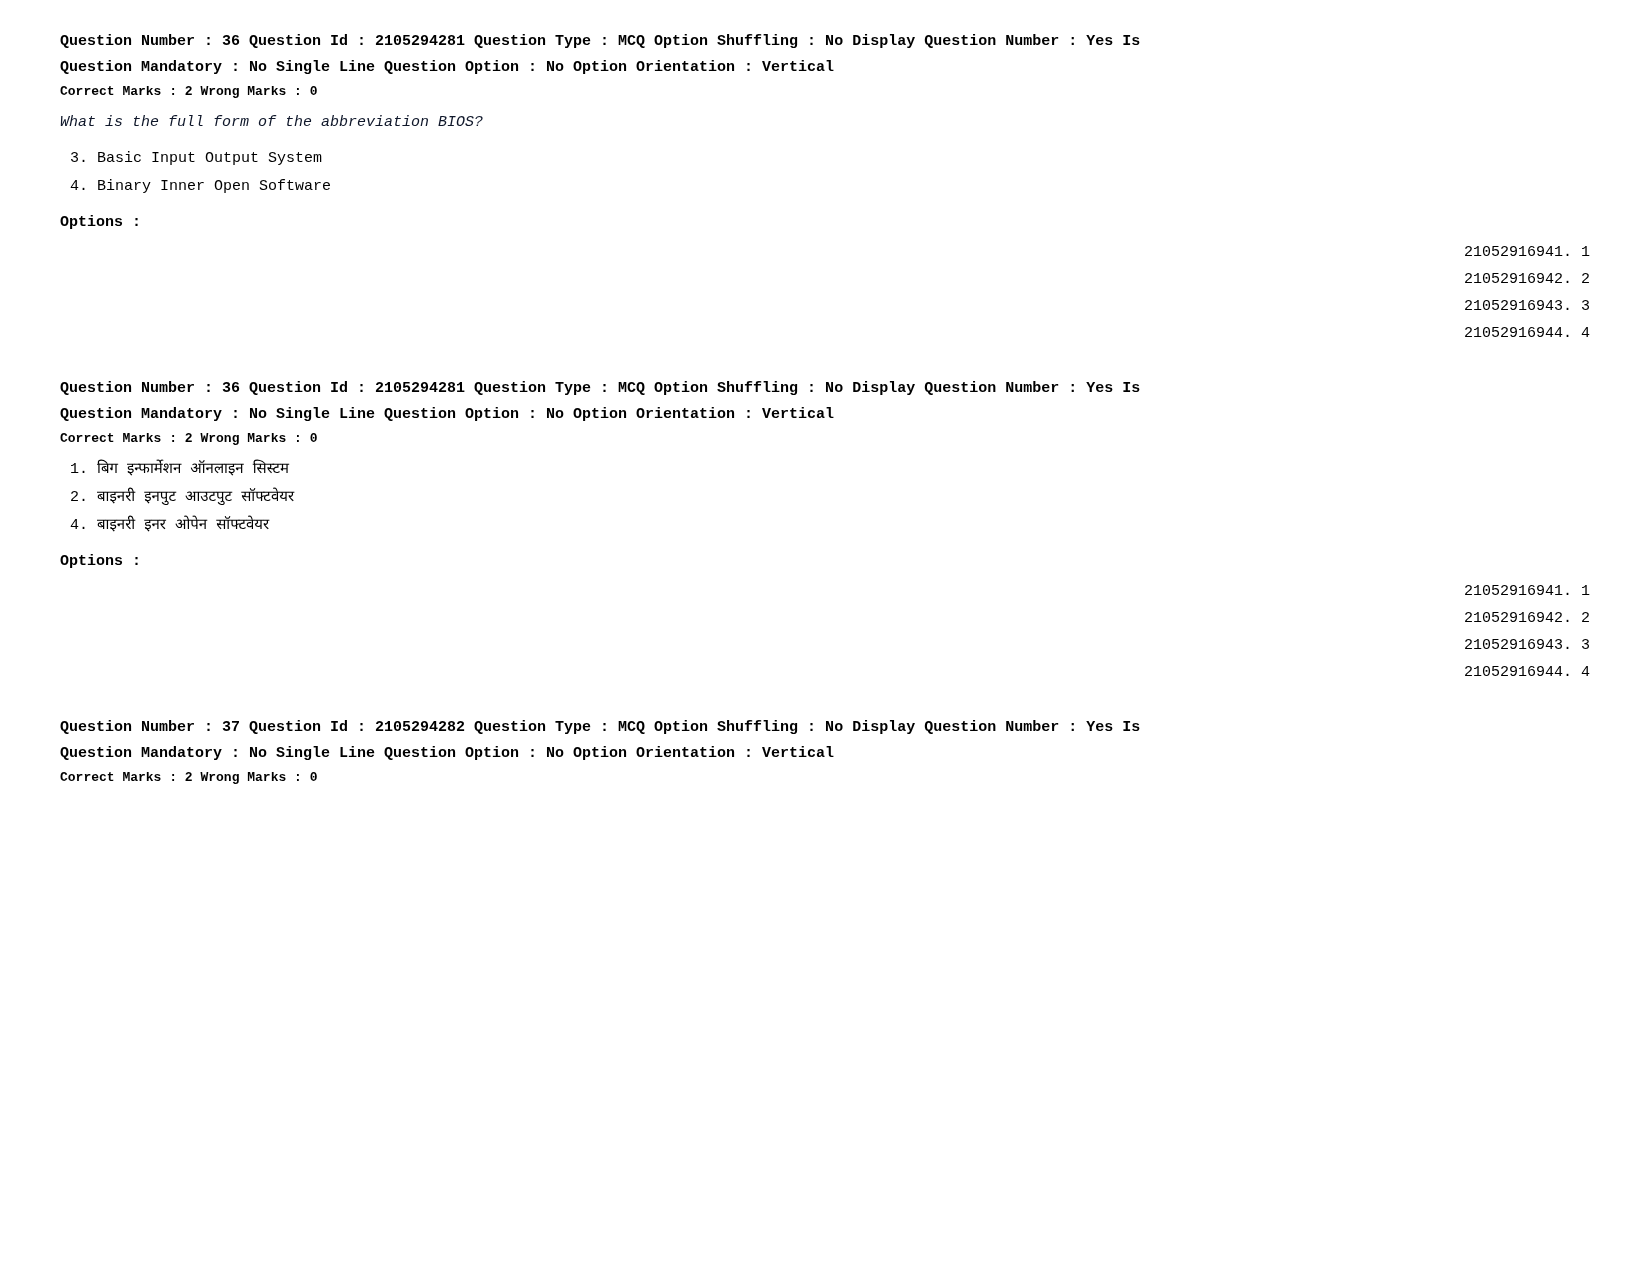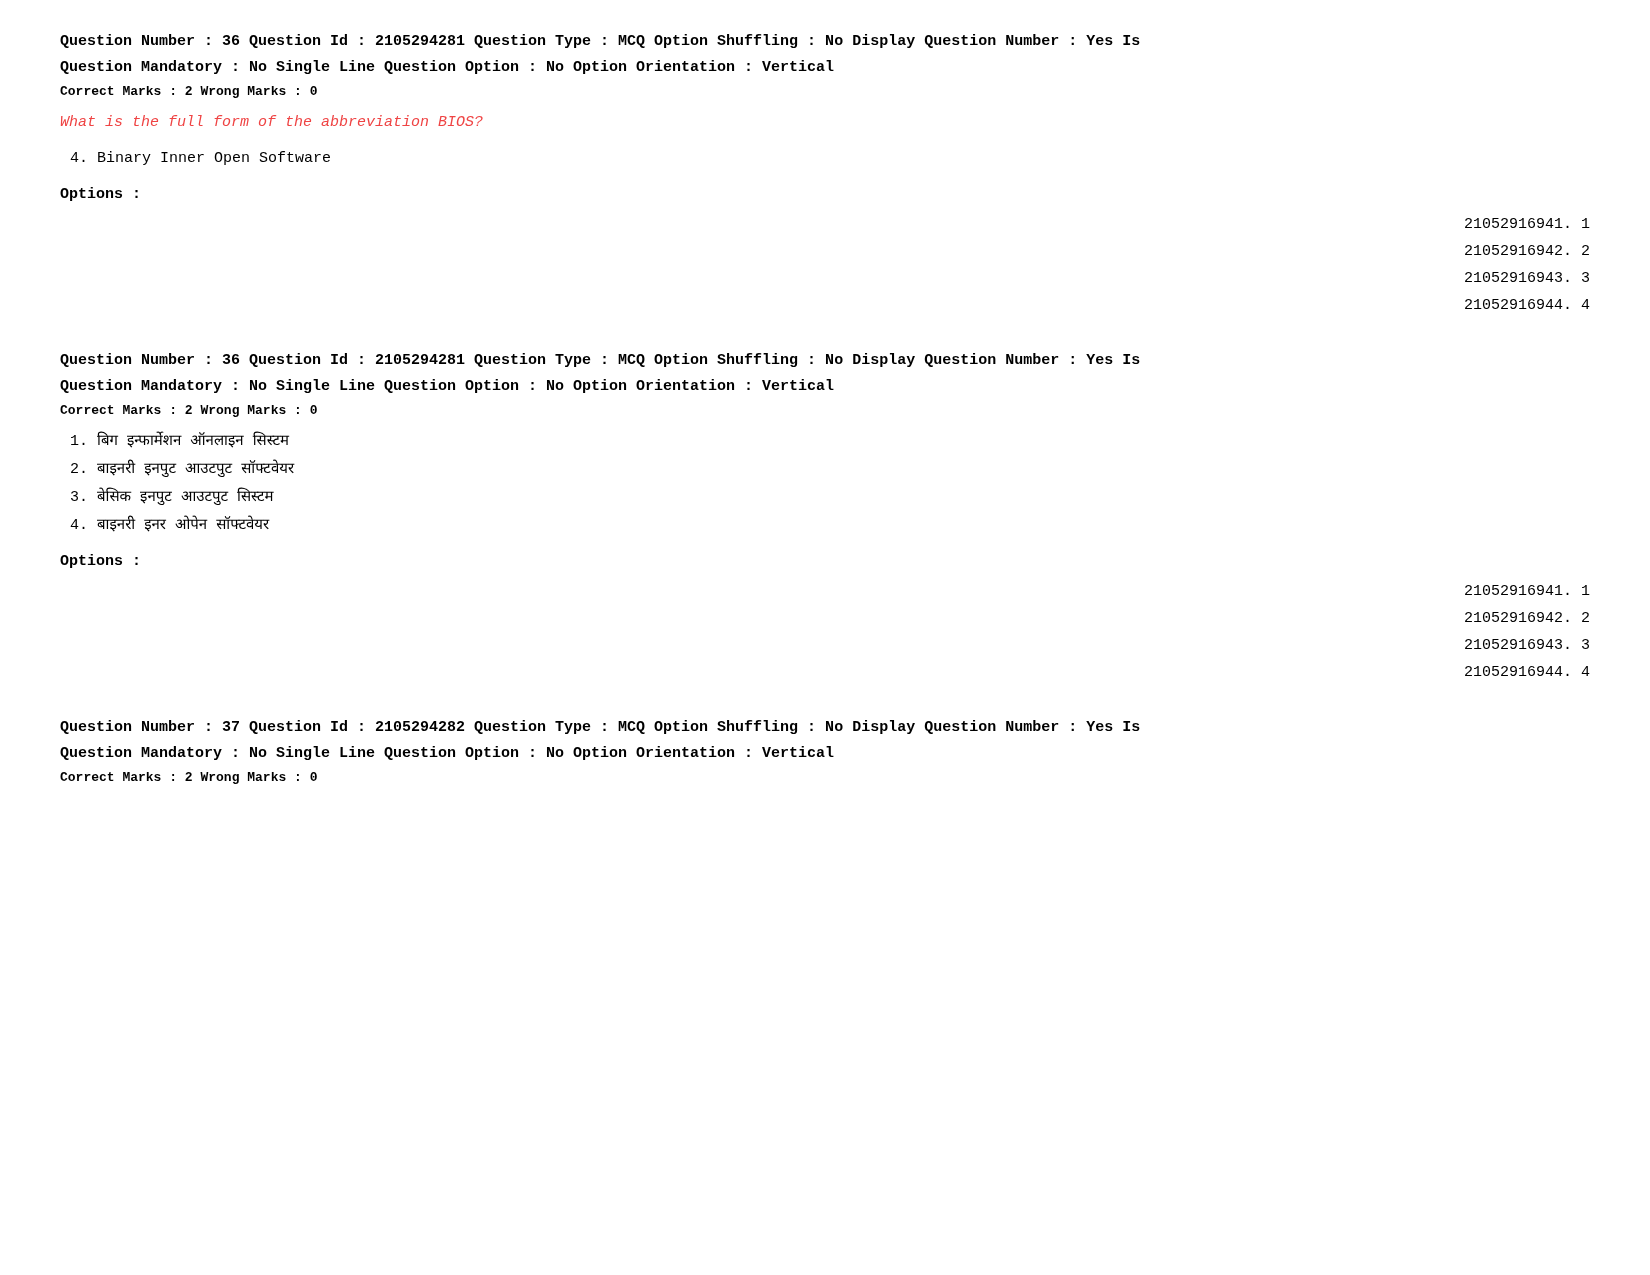--- a/index.html
+++ b/index.html
@@ -22,21 +22,21 @@
     }
     .correct-marks {
       font-weight: bold;
       font-size: 13px;
       margin-bottom: 8px;
     }
     .question-text {
       font-size: 15px;
       font-style: italic;
       margin-bottom: 12px;
-      color: #ef4444;
+      color: #0f172a;
     }
     .options-list {
       list-style: none;
       margin-bottom: 12px;
       padding-left: 10px;
     }
     .options-list li {
       margin-bottom: 4px;
       font-size: 15px;
     }
@@ -58,39 +58,39 @@
 <body>
 
 <div>
 
   <div class="question-block">
     <div class="question-header">Question Number : 36 Question Id : 2105294281 Question Type : MCQ Option Shuffling : No Display Question Number : Yes Is</div>
     <div class="question-header">Question Mandatory : No Single Line Question Option : No Option Orientation : Vertical</div>
     <div class="correct-marks">Correct Marks : 2 Wrong Marks : 0</div>
     <div class="question-text">What is the full form of the abbreviation BIOS?</div>
     <ul class="options-list">
+      <li>3. Basic Input Output System</li>
       <li>4. Binary Inner Open Software</li>
     </ul>
     <div class="options-label">Options :</div>
     <div class="option-ids">
       <div>21052916941. 1</div>
       <div>21052916942. 2</div>
       <div>21052916943. 3</div>
       <div>21052916944. 4</div>
     </div>
   </div>
 
   <div class="question-block">
     <div class="question-header">Question Number : 36 Question Id : 2105294281 Question Type : MCQ Option Shuffling : No Display Question Number : Yes Is</div>
     <div class="question-header">Question Mandatory : No Single Line Question Option : No Option Orientation : Vertical</div>
     <div class="correct-marks">Correct Marks : 2 Wrong Marks : 0</div>
     <ul class="options-list">
       <li>1. बिग इन्फार्मेशन ऑनलाइन सिस्टम</li>
       <li>2. बाइनरी इनपुट आउटपुट सॉफ्टवेयर</li>
-      <li>3. बेसिक इनपुट आउटपुट सिस्टम</li>
       <li>4. बाइनरी इनर ओपेन सॉफ्टवेयर</li>
     </ul>
     <div class="options-label">Options :</div>
     <div class="option-ids">
       <div>21052916941. 1</div>
       <div>21052916942. 2</div>
       <div>21052916943. 3</div>
       <div>21052916944. 4</div>
     </div>
   </div>

